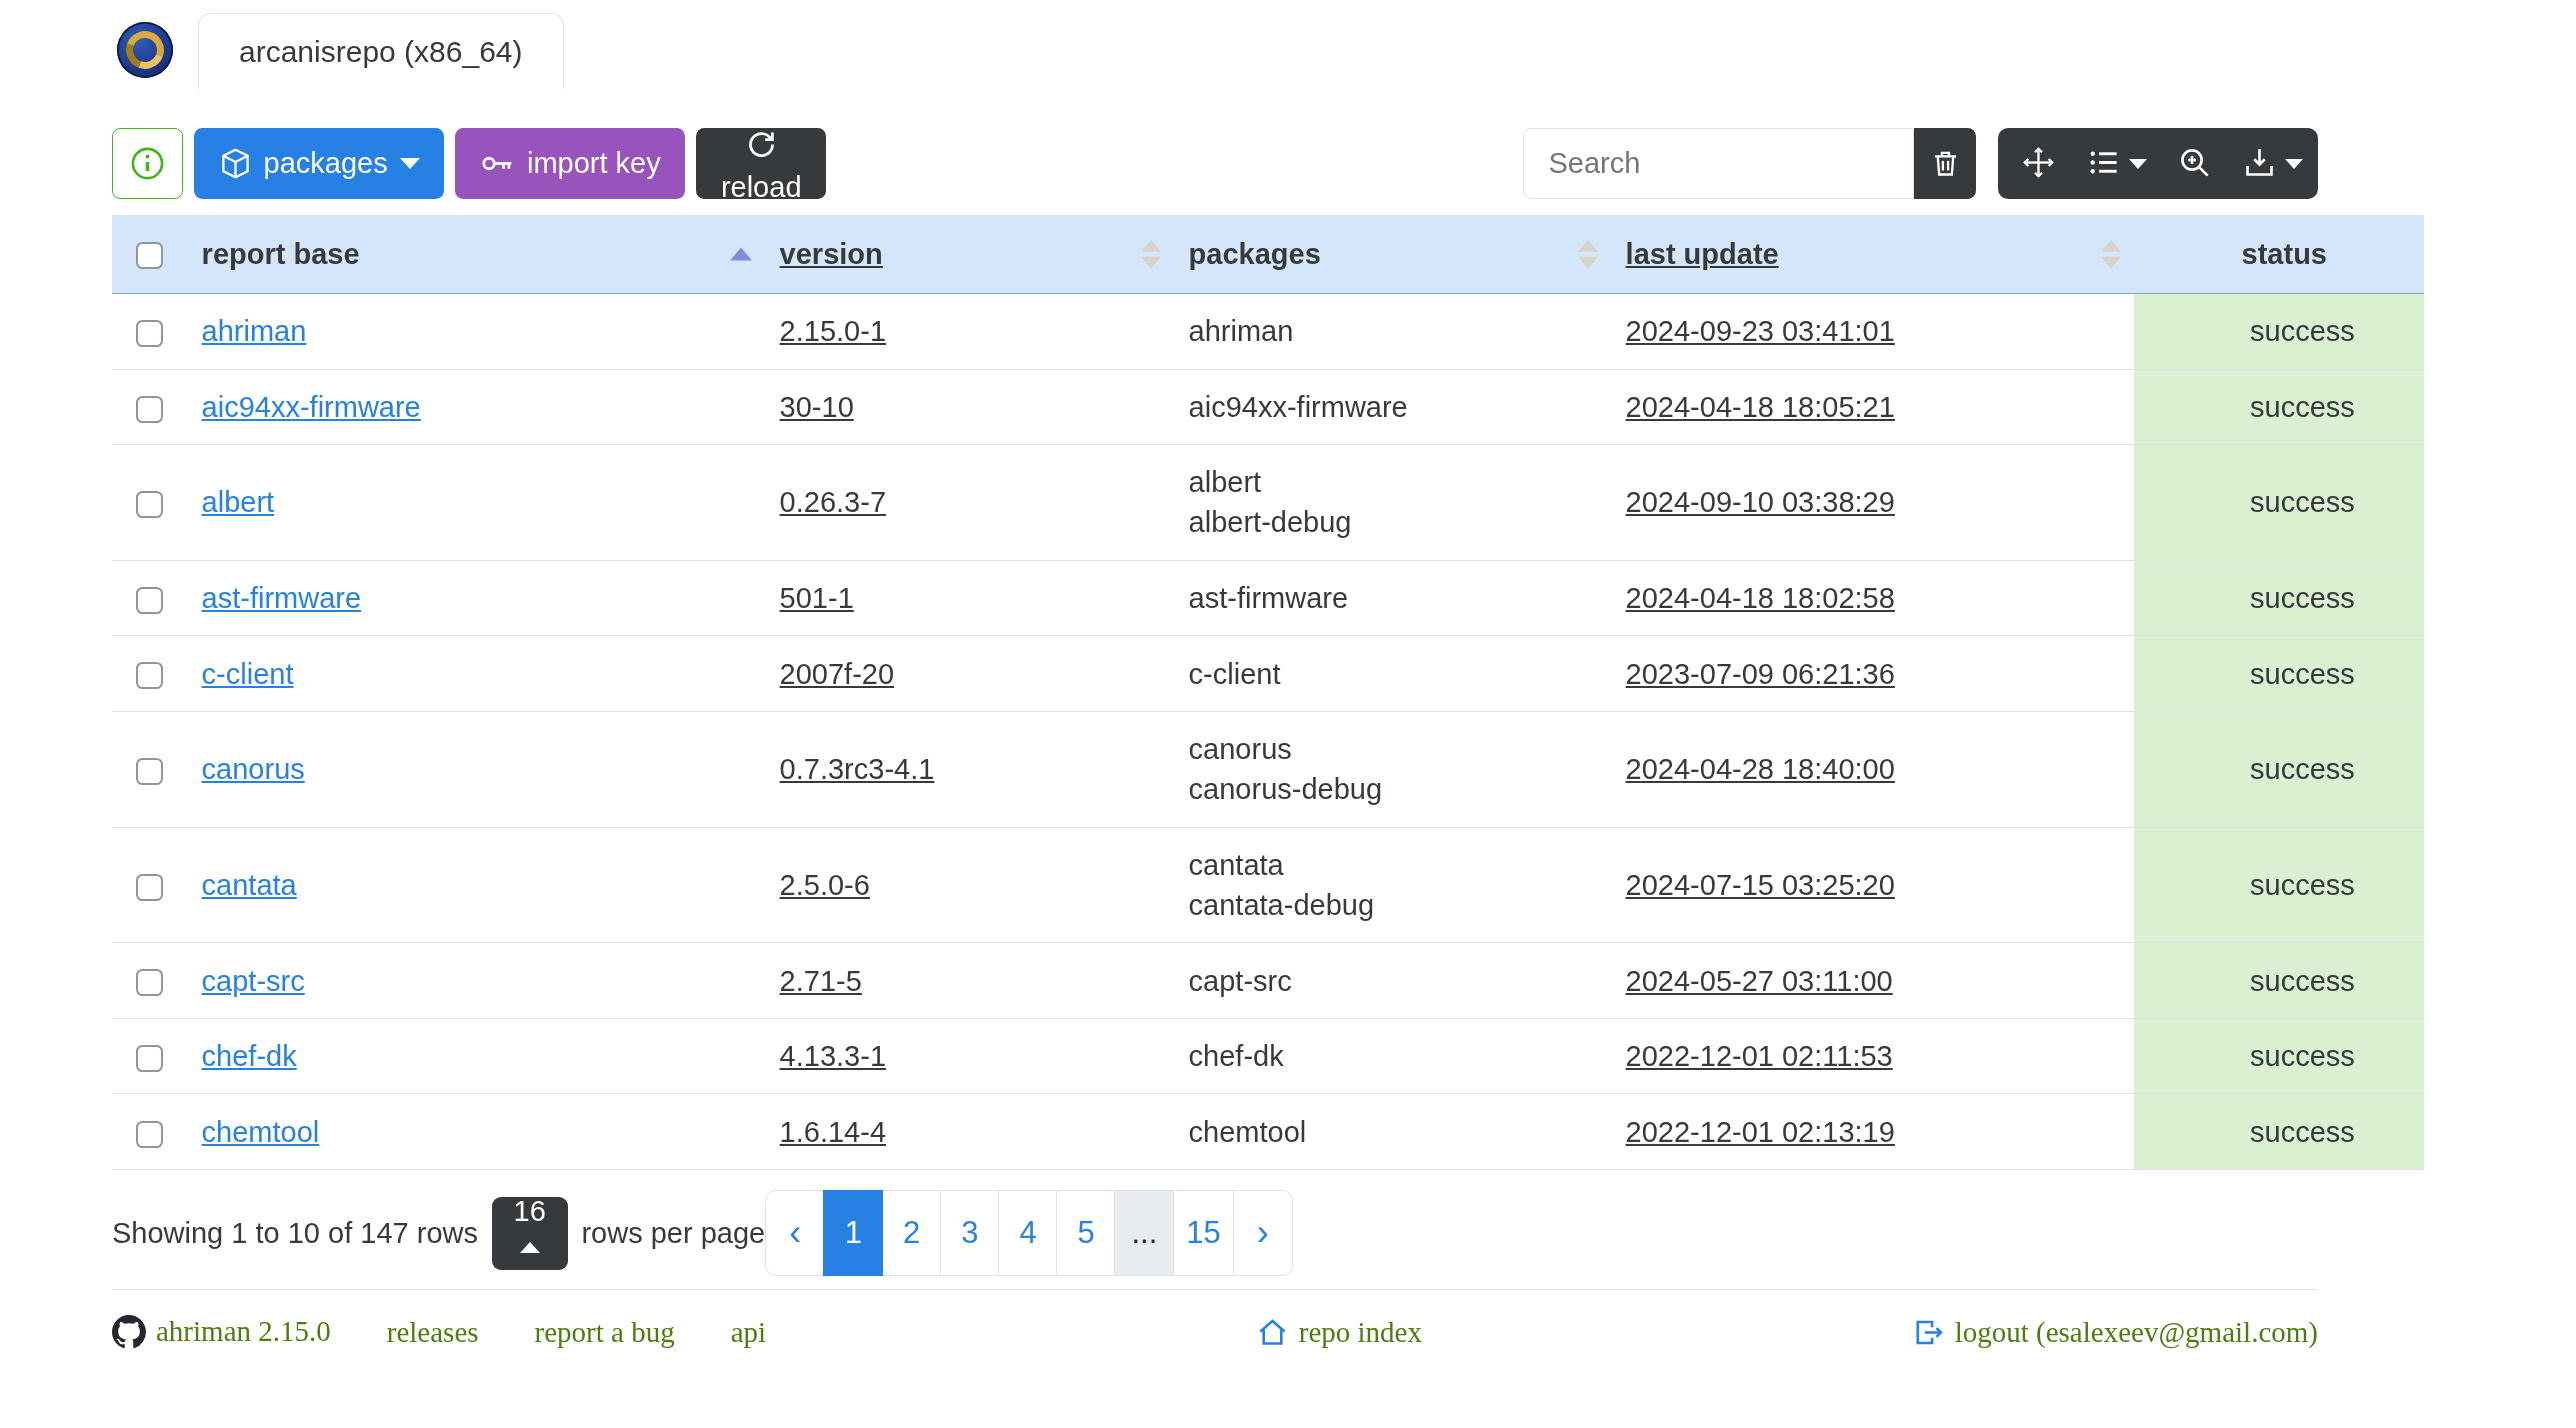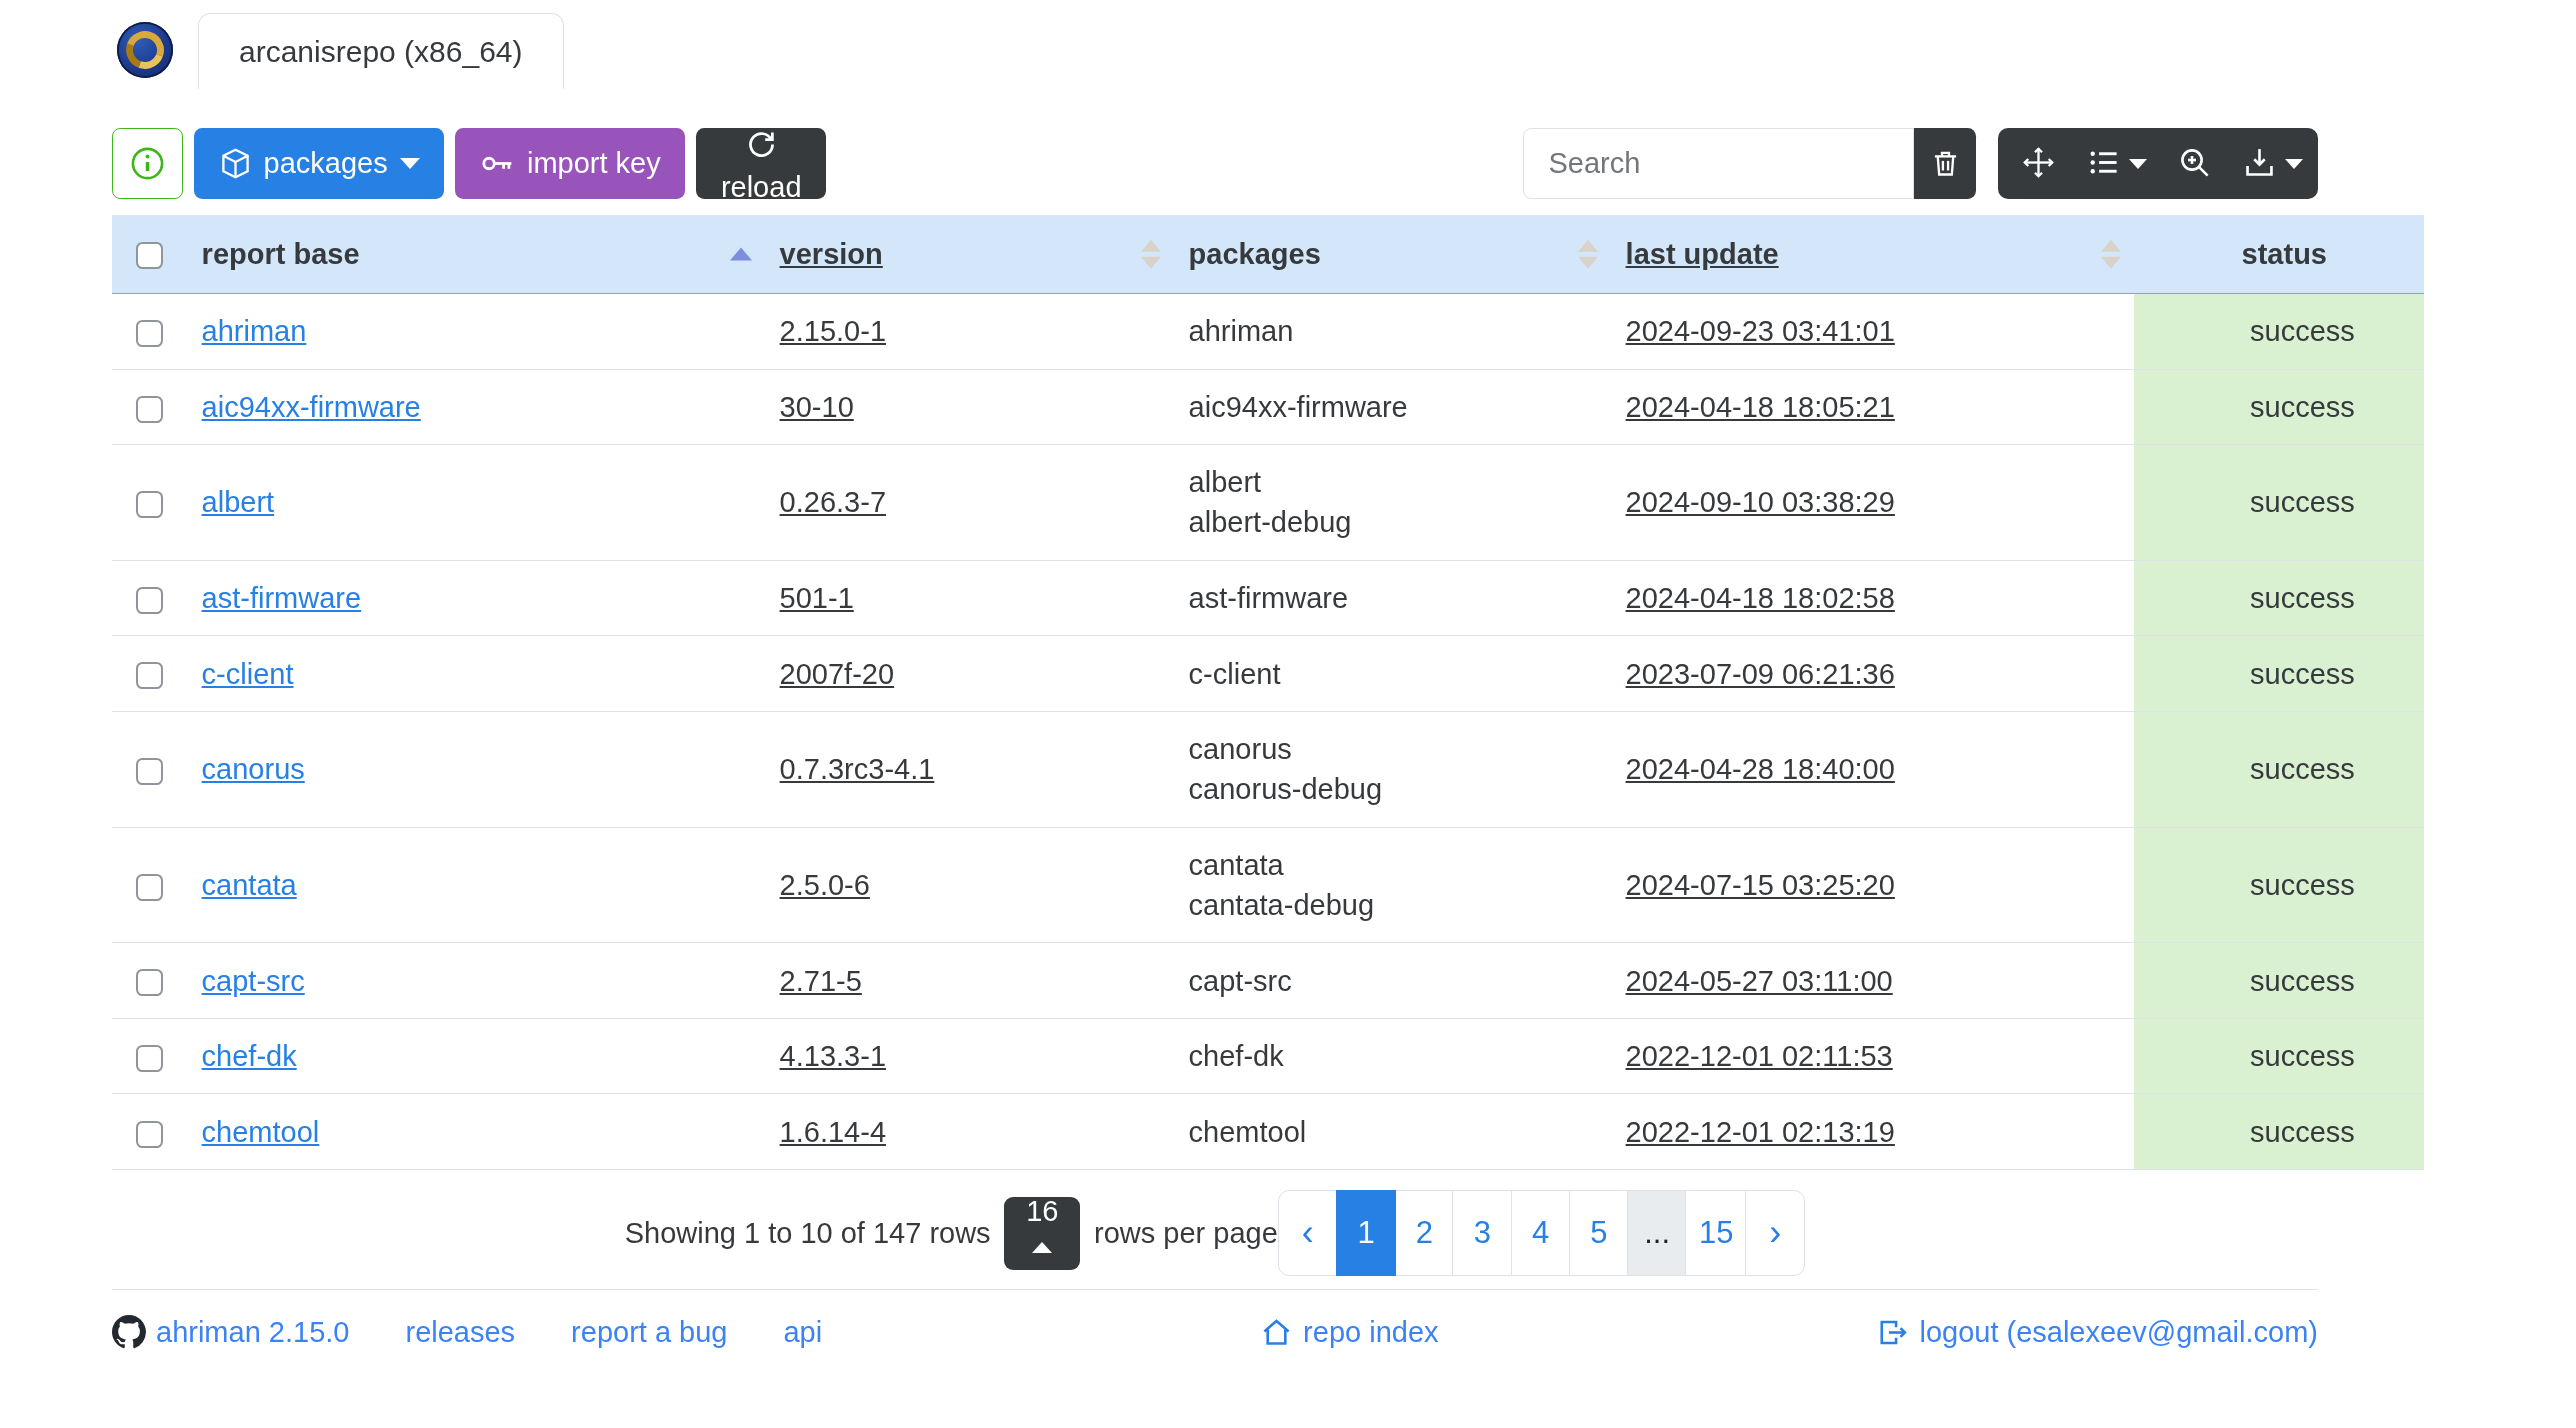--- a/index.html
+++ b/index.html
@@ -62,38 +62,38 @@
   .t-down { width:0;height:0;border-left:10px solid transparent;border-right:10px solid transparent;border-top:12px solid #d8d2c8; }
   .order.asc .t-up { border-bottom-color:#7d8ee0; border-left-width:11px; border-right-width:11px; border-bottom-width:13.6px; }
   tbody td { padding:17.3px 14.6px; border-bottom:1.8px solid #dee2e6; vertical-align:middle; line-height:1.38; background:#fff; }
   tbody td.status-cell { background:#d9f0d1; }
   a.pkg-link { color:#2780e3; text-decoration:underline; }
   .pkg-line { line-height:1.38; }
   .cb { appearance:none; -webkit-appearance:none; width:27px; height:27px; border:2.7px solid #90959b;
         border-radius:6.4px; background:#fff; margin:0; vertical-align:middle; cursor:pointer; display:inline-block; }
 
   
-  .pagebar { display:flex; justify-content:center; align-items:center; margin-top:20px; }
+  .pagebar { display:flex; justify-content:flex-start; align-items:center; margin-top:20px; }
   .pagebar-left { display:flex; align-items:center; gap:13.6px; font-size:29px; color:#373a3c; }
   .pgsize-btn { height:73px; border-radius:9px; padding:0 22px; gap:16.4px; font-size:29px; }
   .pagination { display:flex; list-style:none; margin:0; padding:0; }
   .page-item { min-width:60px; height:86px; background:#fff; border:1.8px solid #dee2e6; margin-left:-1.8px;
                display:flex; align-items:center; justify-content:center; font-size:31px; color:#2780e3;
                padding:0 12.7px; cursor:pointer; position:relative; }
   .page-item:first-child { border-radius:11px 0 0 11px; margin-left:0; }
   .page-item:last-child { border-radius:0 11px 11px 0; }
   .page-item.active { background:#2780e3; border-color:#2780e3; color:#fff; z-index:1; }
   .page-item.ellipsis { background:#e9ecef; color:#212529; cursor:default; }
   .page-item.nav-arrow { font-size:36px; padding:0 16.4px; }
 
   
   .footer-sep { border:none; border-top:1.8px solid #dee2e6; margin:12.7px 0 0 0; }
   .footer { display:flex; justify-content:space-between; align-items:center; padding-top:25.5px; font-size:29px; }
   .footer-left { display:flex; align-items:center; gap:56px; }
-  .flink { color:#3b82f6; text-decoration:none; display:inline-flex; align-items:flex-end; gap:10px; cursor:pointer; }
+  .flink { color:#4d7c0f; text-decoration:none; display:inline-flex; align-items:flex-start; gap:10px; cursor:pointer;font-family:Liberation Serif, serif; }
   .flink svg { display:block; }
 </style>
 </head>
 <body>
 
 <div class="page">
   <div class="content">
 
     <div class="header-row">
       <div class="logo"></div>

